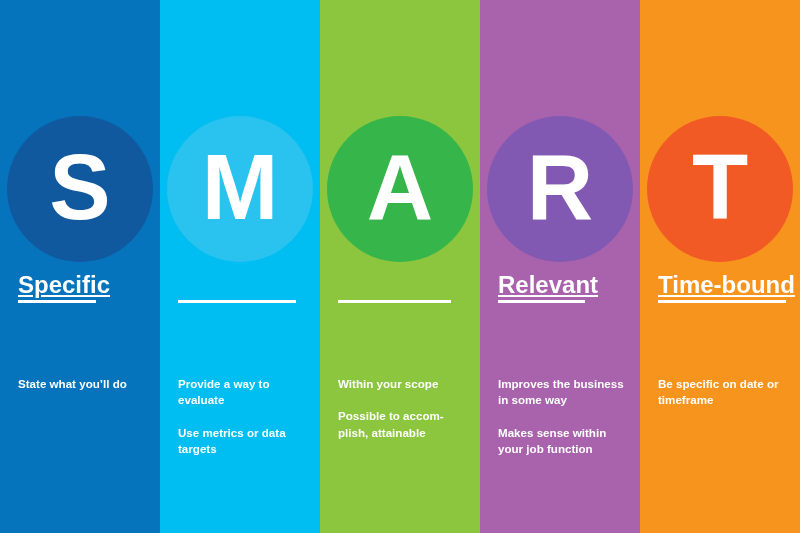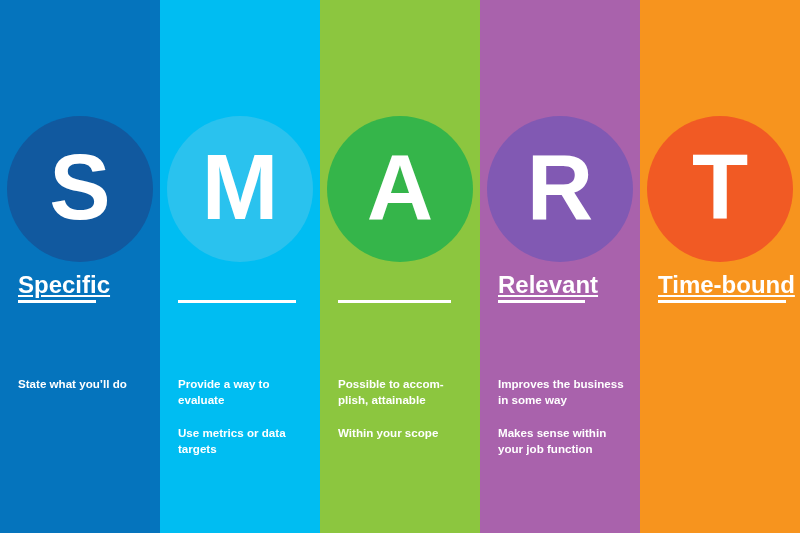--- a/index.html
+++ b/index.html
@@ -116,22 +116,22 @@
       </div>
     </div>
     <div class="column" style="background: rgb(140, 198, 63);">
       <div class="circle-wrap">
         <div class="circle" style="background: rgb(53, 181, 74);">
           <span class="letter">A</span>
         </div>
       </div>
       <div class="heading-underline" style="width: 113px;"></div>
       <div class="body-block">
+        <p class="body-line">Within your scope</p>
         <p class="body-line">Possible to accom-plish, attainable</p>
-        <p class="body-line">Within your scope</p>
       </div>
     </div>
     <div class="column" style="background: rgb(169, 98, 172);">
       <div class="circle-wrap">
         <div class="circle" style="background: rgb(129, 89, 179);">
           <span class="letter">R</span>
         </div>
       </div>
       <div class="heading">Relevant</div>
       <div class="heading-underline" style="width: 87px;"></div>
@@ -142,15 +142,16 @@
     </div>
     <div class="column" style="background: rgb(247, 148, 30);">
       <div class="circle-wrap">
         <div class="circle" style="background: rgb(241, 90, 36);">
           <span class="letter">T</span>
         </div>
       </div>
       <div class="heading">Time-bound</div>
       <div class="heading-underline" style="width: 128px;"></div>
       <div class="body-block">
+        <p class="body-line">Be specific on date or timeframe</p>
       </div>
     </div>
   </div>
 
 </body></html>

